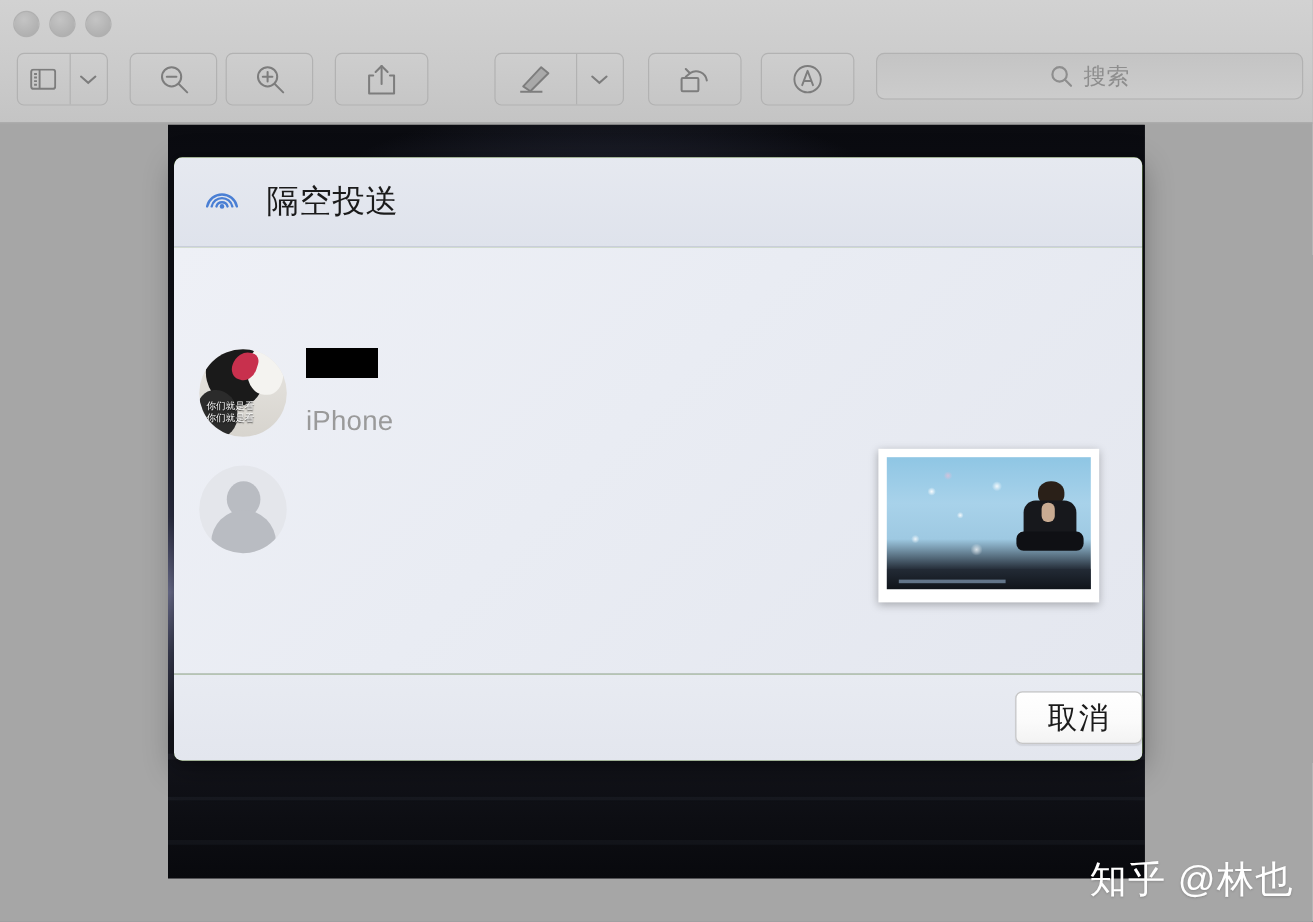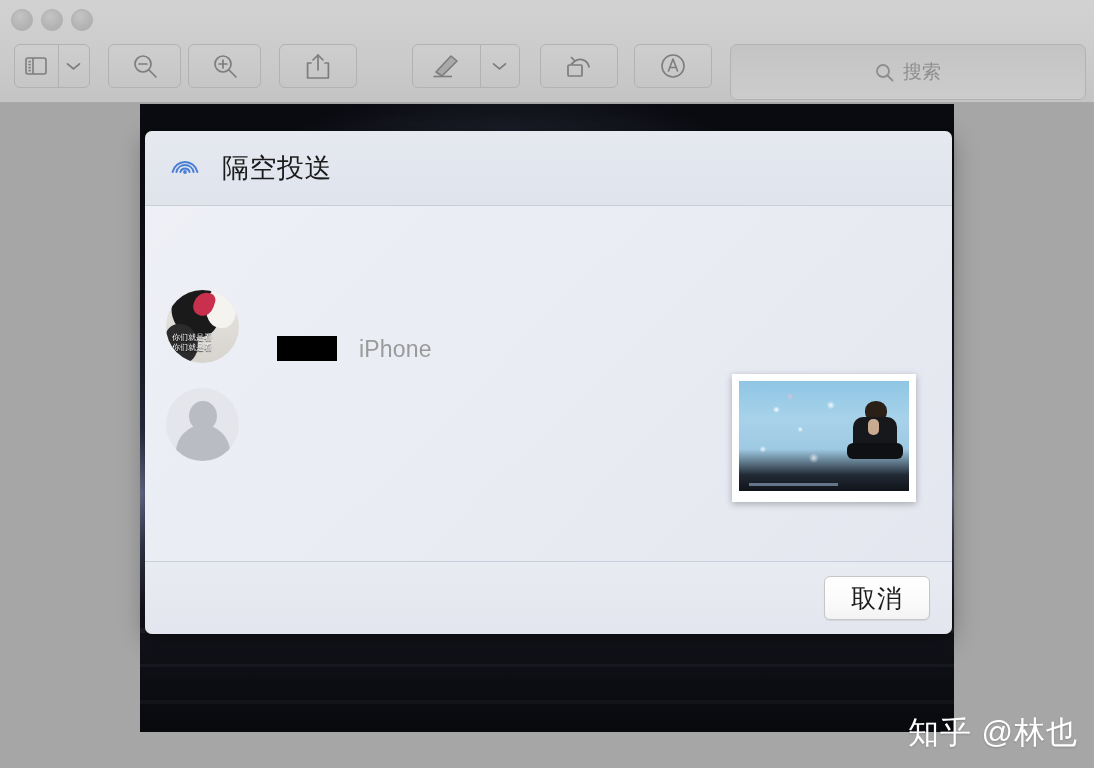--- a/index.html
+++ b/index.html
@@ -113,21 +113,21 @@
   .tb-part {
     display: flex; align-items: center; justify-content: center;
     height: 100%;
   }
 
   .icon-svg { display: block; }
 
   .searchfield {
     position: absolute;
     left: 730px; top: 44px;
-    width: 356px; height: 56px;
+    width: 356px; height: 39px;
     background: linear-gradient(to bottom, #c4c4c4 0%, #cccccc 100%);
     border: 1px solid #b2b2b2;
     border-radius: 7px;
     box-sizing: border-box;
     display: flex;
     align-items: center;
     justify-content: center;
     gap: 9px;
   }
   .search-ph {
@@ -281,23 +281,23 @@
   .gen-body {
     position: absolute;
     left: 50%; bottom: -6px;
     transform: translateX(-50%);
     width: 54px; height: 42px;
     border-radius: 27px 27px 0 0;
     background: #b9bcc2;
   }
 
   .device-meta {
-    margin-left: 38px;
-    display: flex;
-    flex-direction: row;
+    margin-left: 16px;
+    display: flex;
+    flex-direction: column;
     justify-content: center;
     gap: 22px;
   }
   .redacted-name {
     width: 60px; height: 25px;
     background: #000000;
   }
   .device-sub {
     font-size: 23px;
     color: #9a9a9a;
@@ -376,21 +376,20 @@
   }
 
   .ad-footer {
     height: 73px;
     flex: none;
     background: linear-gradient(to bottom, #e8ebf2 0%, #e3e6ee 100%);
     border-top: 1px solid #c9cedb;
     display: flex;
     align-items: center;
     justify-content: flex-end;
-    padding-right: 22px;
     box-sizing: border-box;
   }
   .cancel-btn {
     min-width: 106px;
     height: 44px;
     background: linear-gradient(to bottom, #ffffff 0%, #fbfbfb 55%, #f3f3f3 100%);
     border: 1px solid #c6c6c6;
     border-radius: 6px;
     box-shadow: 0 1px 1px rgba(0,0,0,0.08);
     display: flex;

